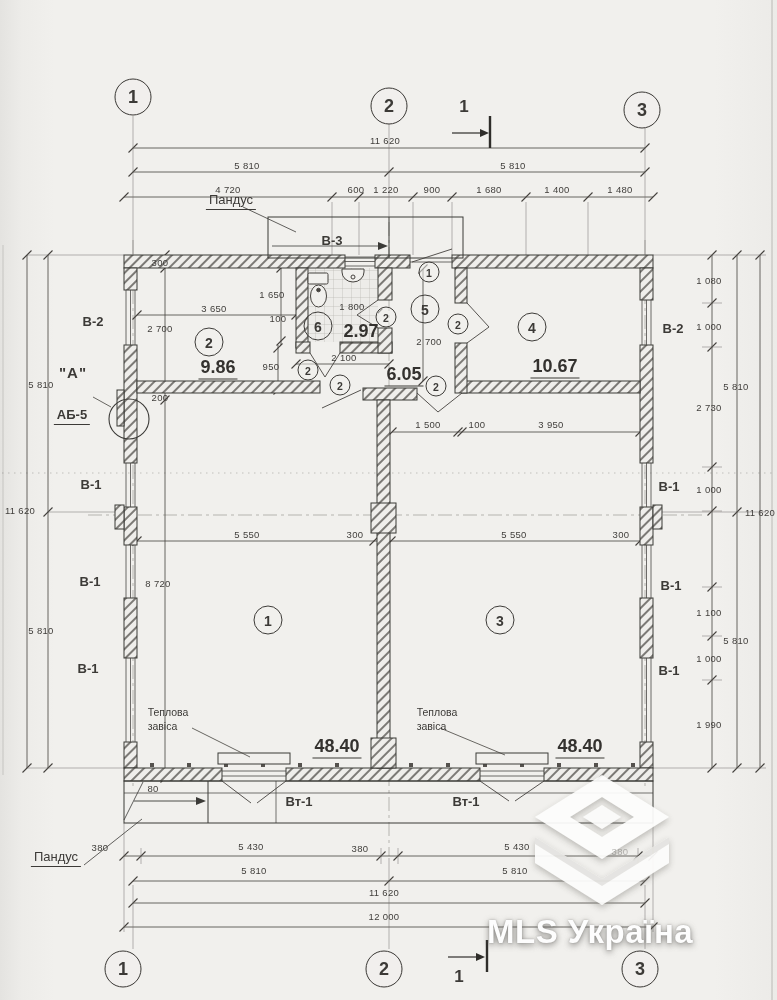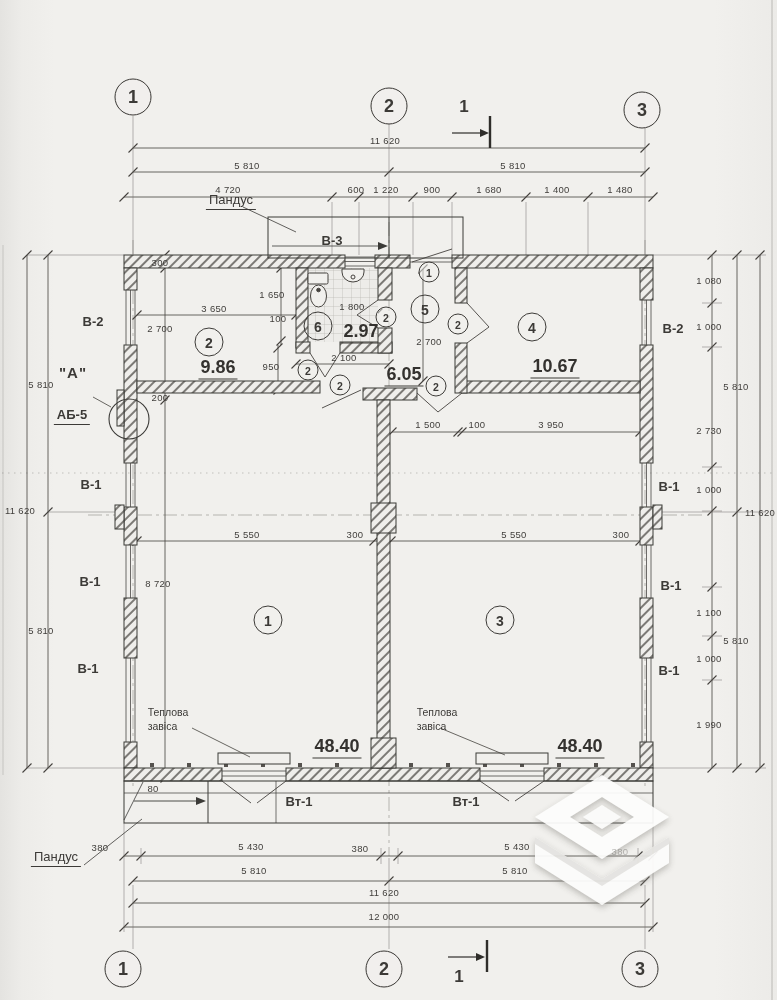--- a/index.html
+++ b/index.html
@@ -386,21 +386,21 @@
       <div class="dim rot" style="left: 429px; top: 341px;">2 700</div>
       <div class="dim" style="left: 428px; top: 424px;">1 500</div>
       <div class="dim" style="left: 477px; top: 424px;">100</div>
       <div class="dim" style="left: 551px; top: 424px;">3 950</div>
       <div class="dim" style="left: 247px; top: 534px;">5 550</div>
       <div class="dim" style="left: 355px; top: 534px;">300</div>
       <div class="dim" style="left: 514px; top: 534px;">5 550</div>
       <div class="dim" style="left: 621px; top: 534px;">300</div>
       <div class="dim rot" style="left: 709px; top: 280px;">1 080</div>
       <div class="dim rot" style="left: 709px; top: 326px;">1 000</div>
-      <div class="dim rot" style="left: 709px; top: 430px; text-align: right;">2 730</div>
+      <div class="dim rot" style="left: 709px; top: 407px; text-align: right;">2 730</div>
       <div class="dim rot" style="left: 709px; top: 489px;">1 000</div>
       <div class="dim rot" style="left: 709px; top: 612px;">1 100</div>
       <div class="dim rot" style="left: 709px; top: 658px;">1 000</div>
       <div class="dim rot" style="left: 709px; top: 724px;">1 990</div>
       <div class="dim rot" style="left: 736px; top: 386px;">5 810</div>
       <div class="dim rot" style="left: 736px; top: 640px;">5 810</div>
       <div class="dim rot" style="left: 760px; top: 512px;">11 620</div>
       <div class="dim rot" style="left: 153px; top: 788px;">80</div>
       <div class="dim" style="left: 100px; top: 847px;">380</div>
       <div class="dim" style="left: 251px; top: 846px;">5 430</div>
@@ -451,14 +451,15 @@
       <div class="lbl bold" style="left: 669px; top: 670px;">В-1</div>
       <div class="lbl bold" style="left: 299px; top: 801px;">Вт-1</div>
       <div class="lbl bold" style="left: 466px; top: 801px;">Вт-1</div>
       <div class="two" style="left: 168px; top: 720px;">Теплова
 завіса</div>
       <div class="two" style="left: 437px; top: 720px;">Теплова
 завіса</div>
       <div class="lbl u" style="left: 56px; top: 858px;">Пандус</div>
     </div>
 
+<div class="wm-text">MLS Україна</div>
 
 </div>
 
 </body></html>

